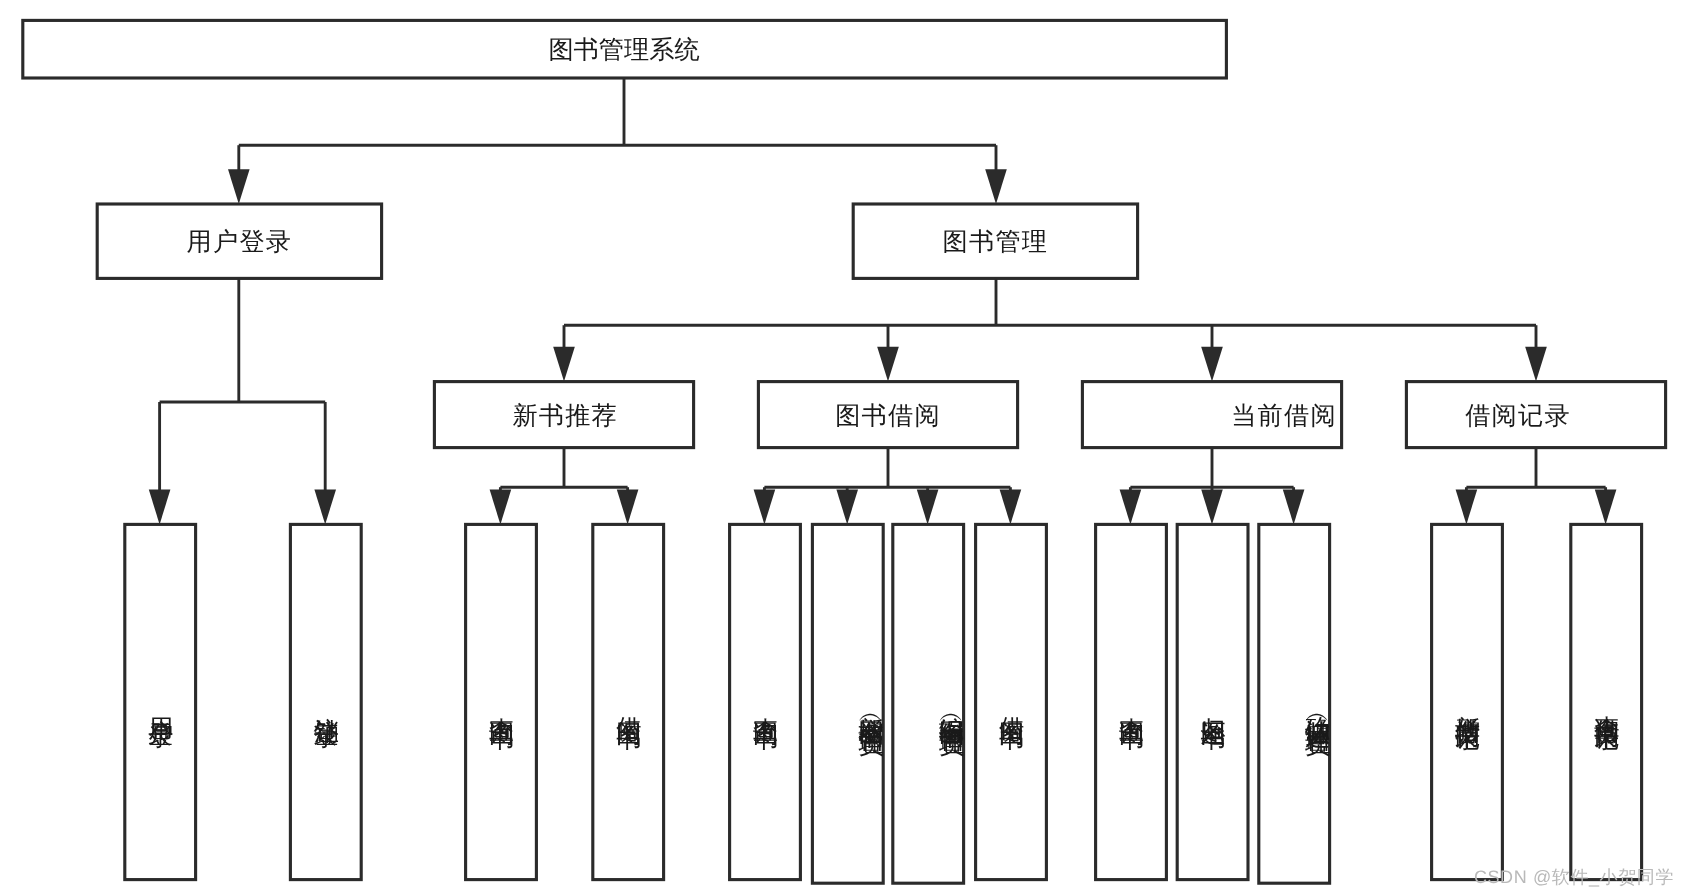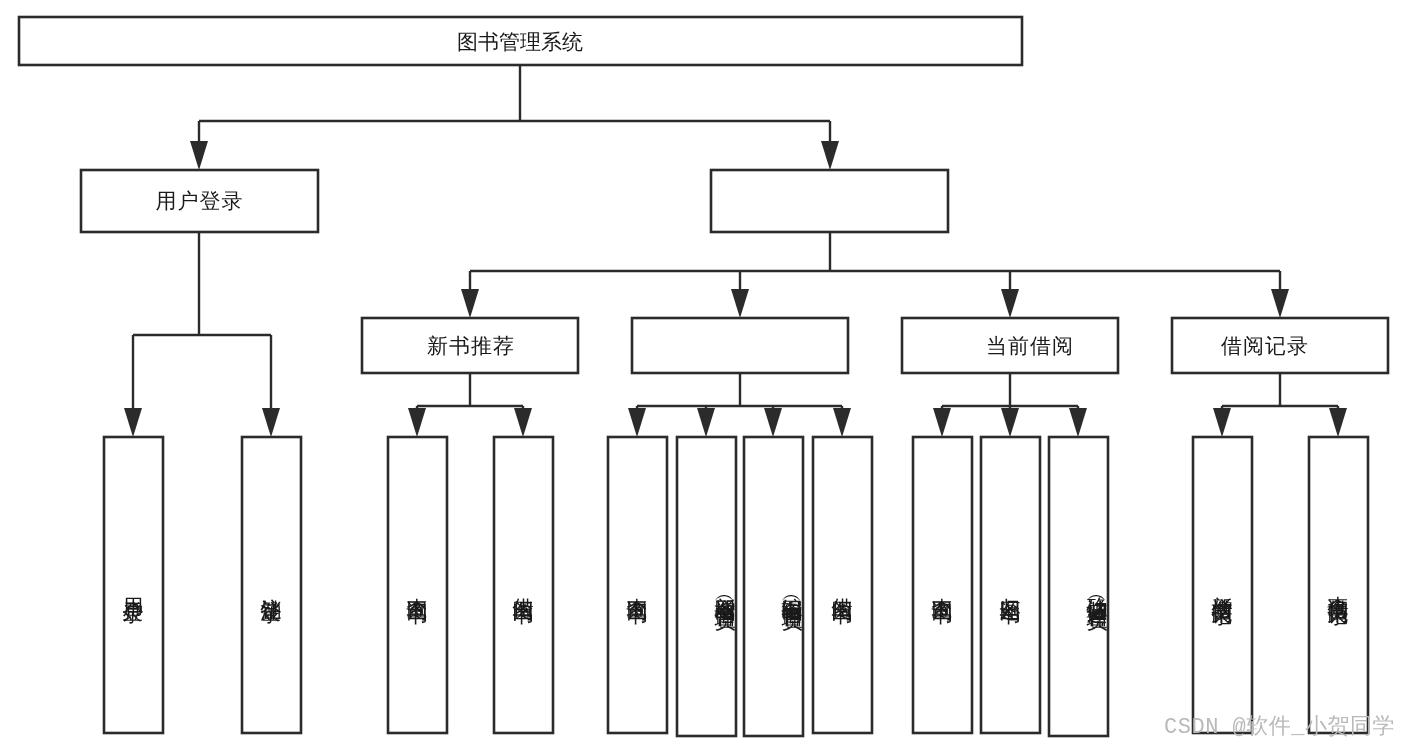--- a/index.html
+++ b/index.html
@@ -76,22 +76,22 @@
     display: flex;
     align-items: center;
     justify-content: center;
     white-space: nowrap;
     pointer-events: none;
   }
   #watermark {
     position: absolute;
     right: 10px;
     bottom: 6px;
-    font-family: Liberation Mono, monospace;
-    font-size: 22px;
+    font-family: Liberation Sans, sans-serif;
+    font-size: 15px;
     color: #b9b9b9;
     letter-spacing: 0.5px;
     white-space: nowrap;
     pointer-events: none;
   }
 </style>
 </head>
 <body>
 
 <div id="diagram-root">
@@ -200,23 +200,25 @@
     <rect class="node-box tall" x="981" y="437" width="59" height="296"></rect>
     <rect class="node-box tall" x="1049" y="437" width="59" height="299"></rect>
 
     <rect class="node-box tall" x="1193" y="437" width="59" height="296"></rect>
     <rect class="node-box tall" x="1309" y="437" width="59" height="296"></rect>
 
     <text class="node-label" x="520" y="43">图书管理系统</text>
   </svg>
 
   <div class="hlabel" style="left:81px; top:170px; width:237px; height:62px;">用户登录</div>
+  <div class="hlabel" style="left:711px; top:170px; width:237px; height:62px;">图书管理</div>
 
   <div class="hlabel" style="left:362px; top:318px; width:218px; height:55px;">新书推荐</div>
-  <div class="hlabel" style="left:902px; top:318px; width:256px; height:55px;">当前借阅</div>
+  <div class="hlabel" style="left:632px; top:318px; width:216px; height:55px;">图书借阅</div>
+  <div class="hlabel" style="left:902px; top:318px; width:256px; height:55px;padding-left:40px;">当前借阅</div>
   <div class="hlabel" style="left:1172px; top:318px; width:186px; height:55px;">借阅记录</div>
 
   <div class="vlabel" style="left:104px; top:437px; width:59px; height:296px;">用户登录</div>
   <div class="vlabel" style="left:242px; top:437px; width:59px; height:296px;">注销登录</div>
 
   <div class="vlabel" style="left:388px; top:437px; width:59px; height:296px;">查询图书</div>
   <div class="vlabel" style="left:494px; top:437px; width:59px; height:296px;">借阅图书</div>
 
   <div class="vlabel" style="left:608px; top:437px; width:59px; height:296px;">查询图书</div>
   <div class="vlabel" style="left:677px; top:441px; width:59px; height:295px; align-items:flex-start;">新增图书（管理员）</div>

